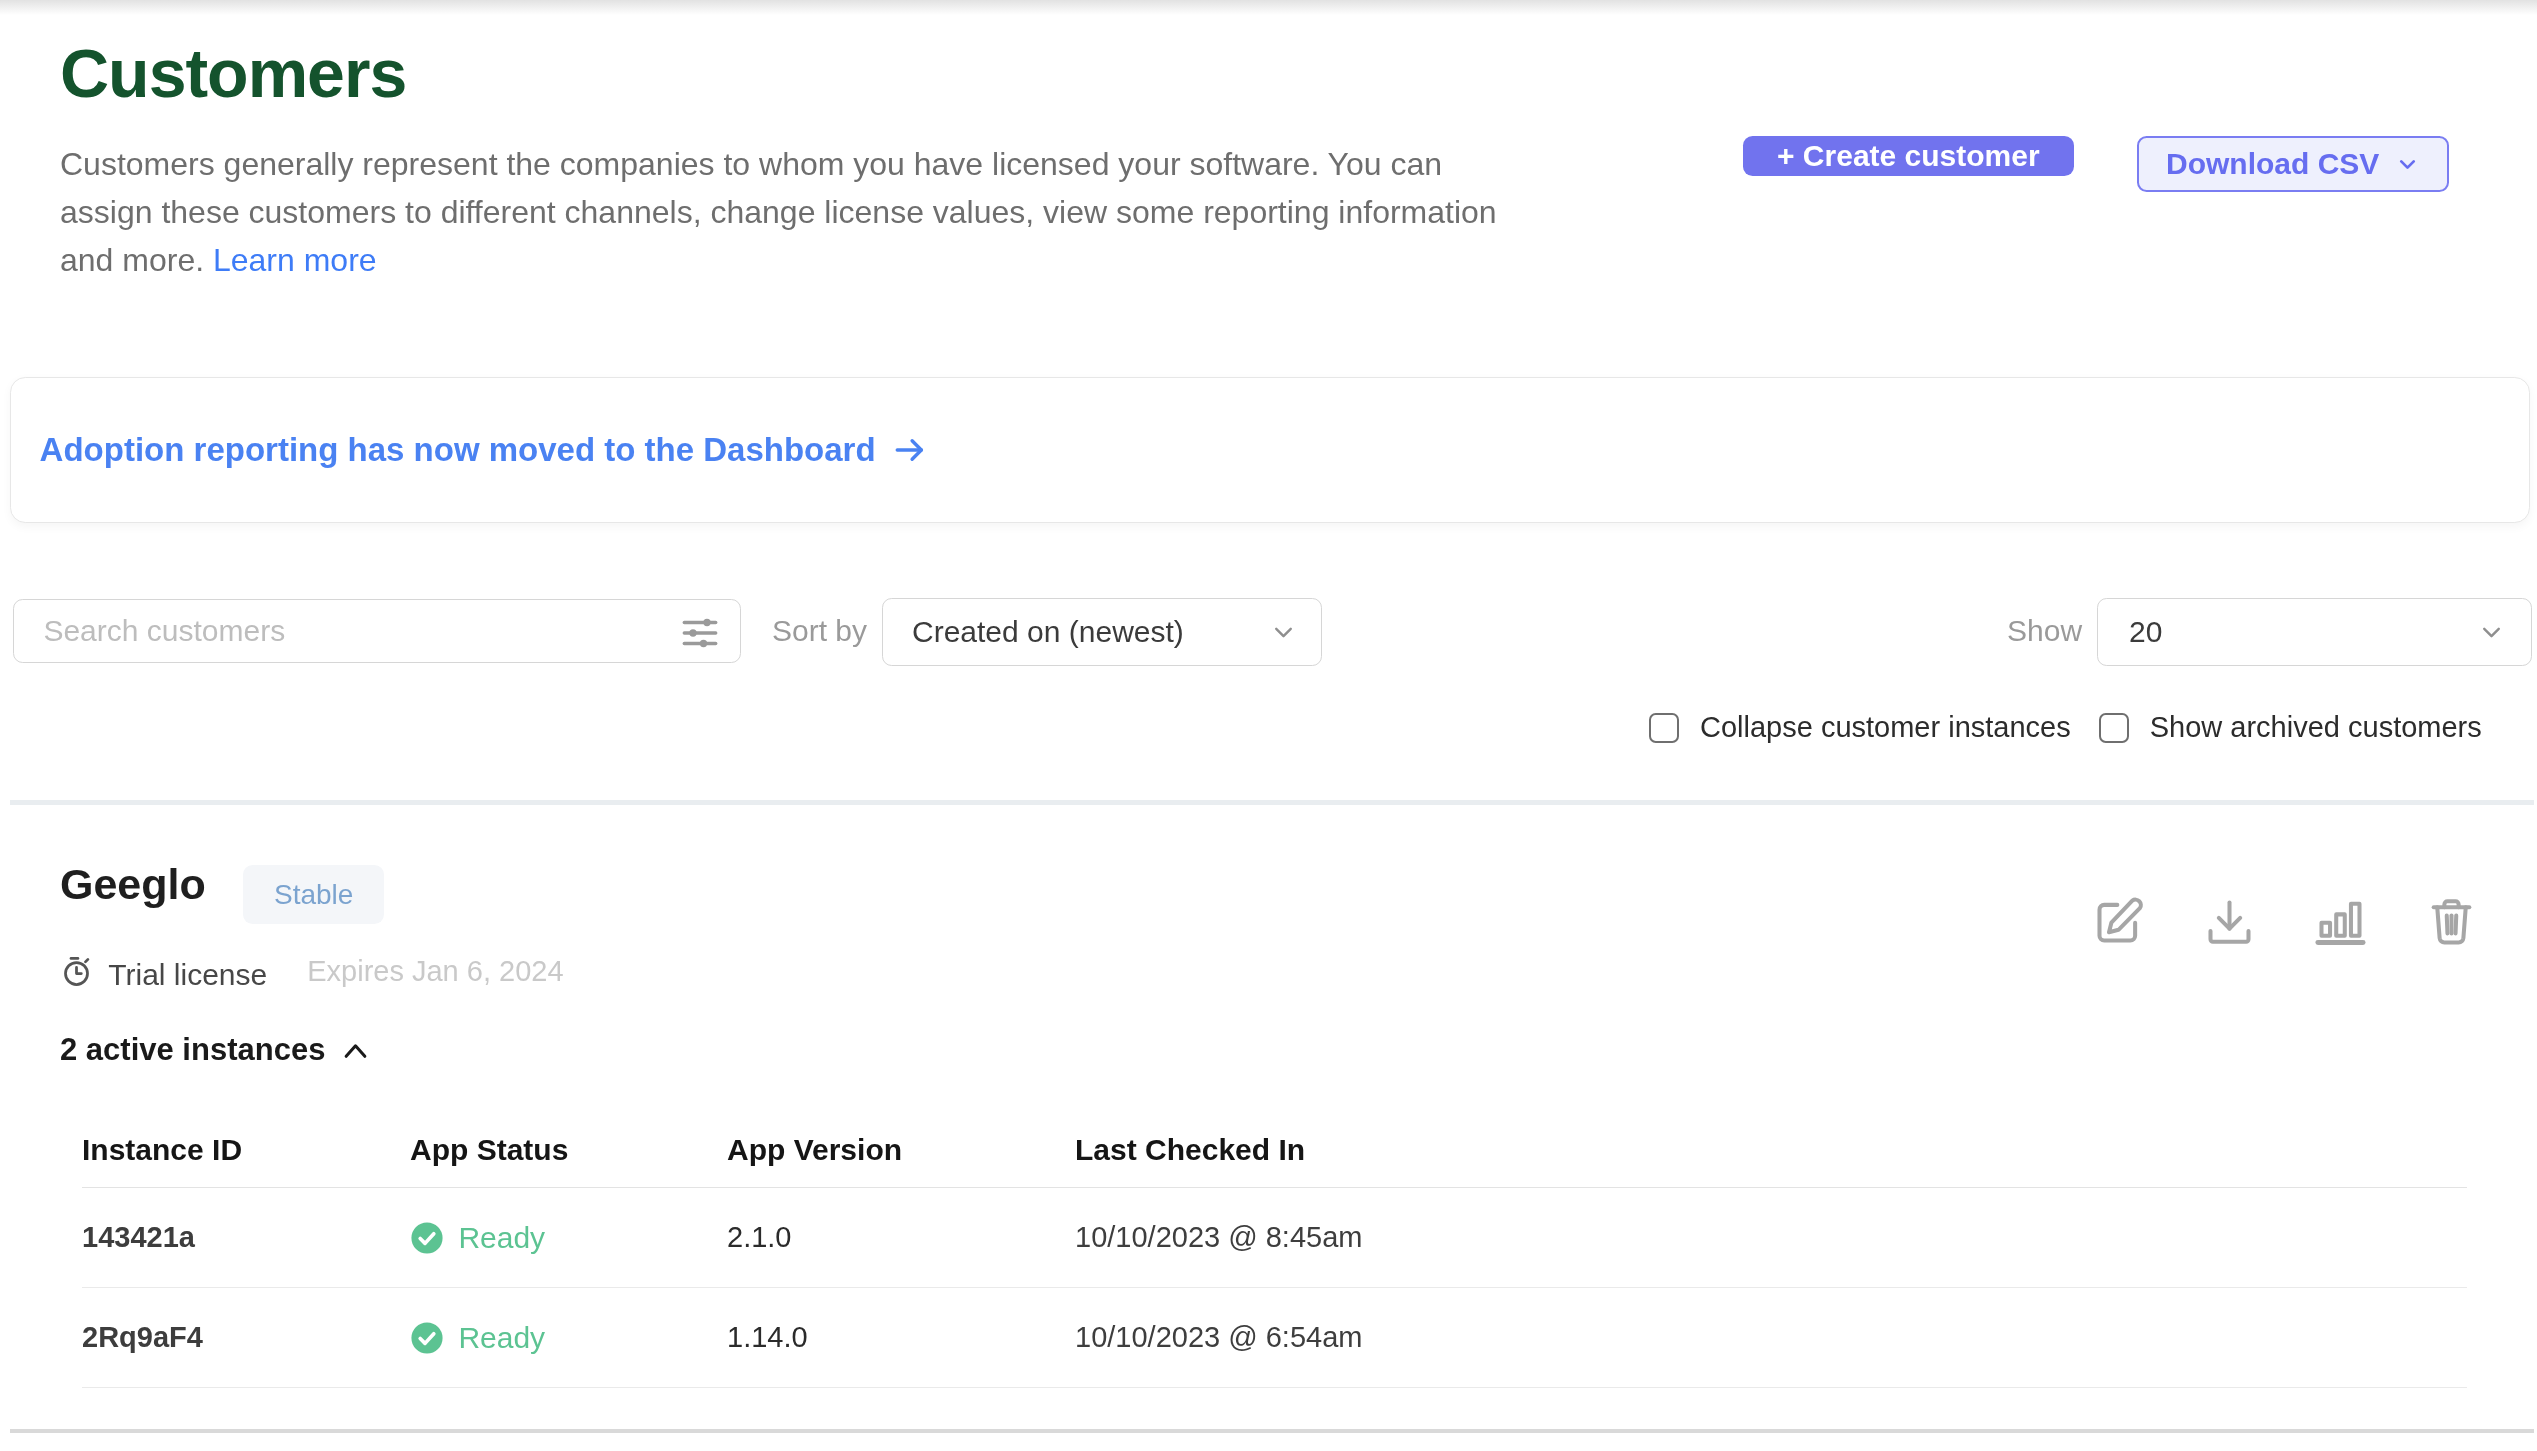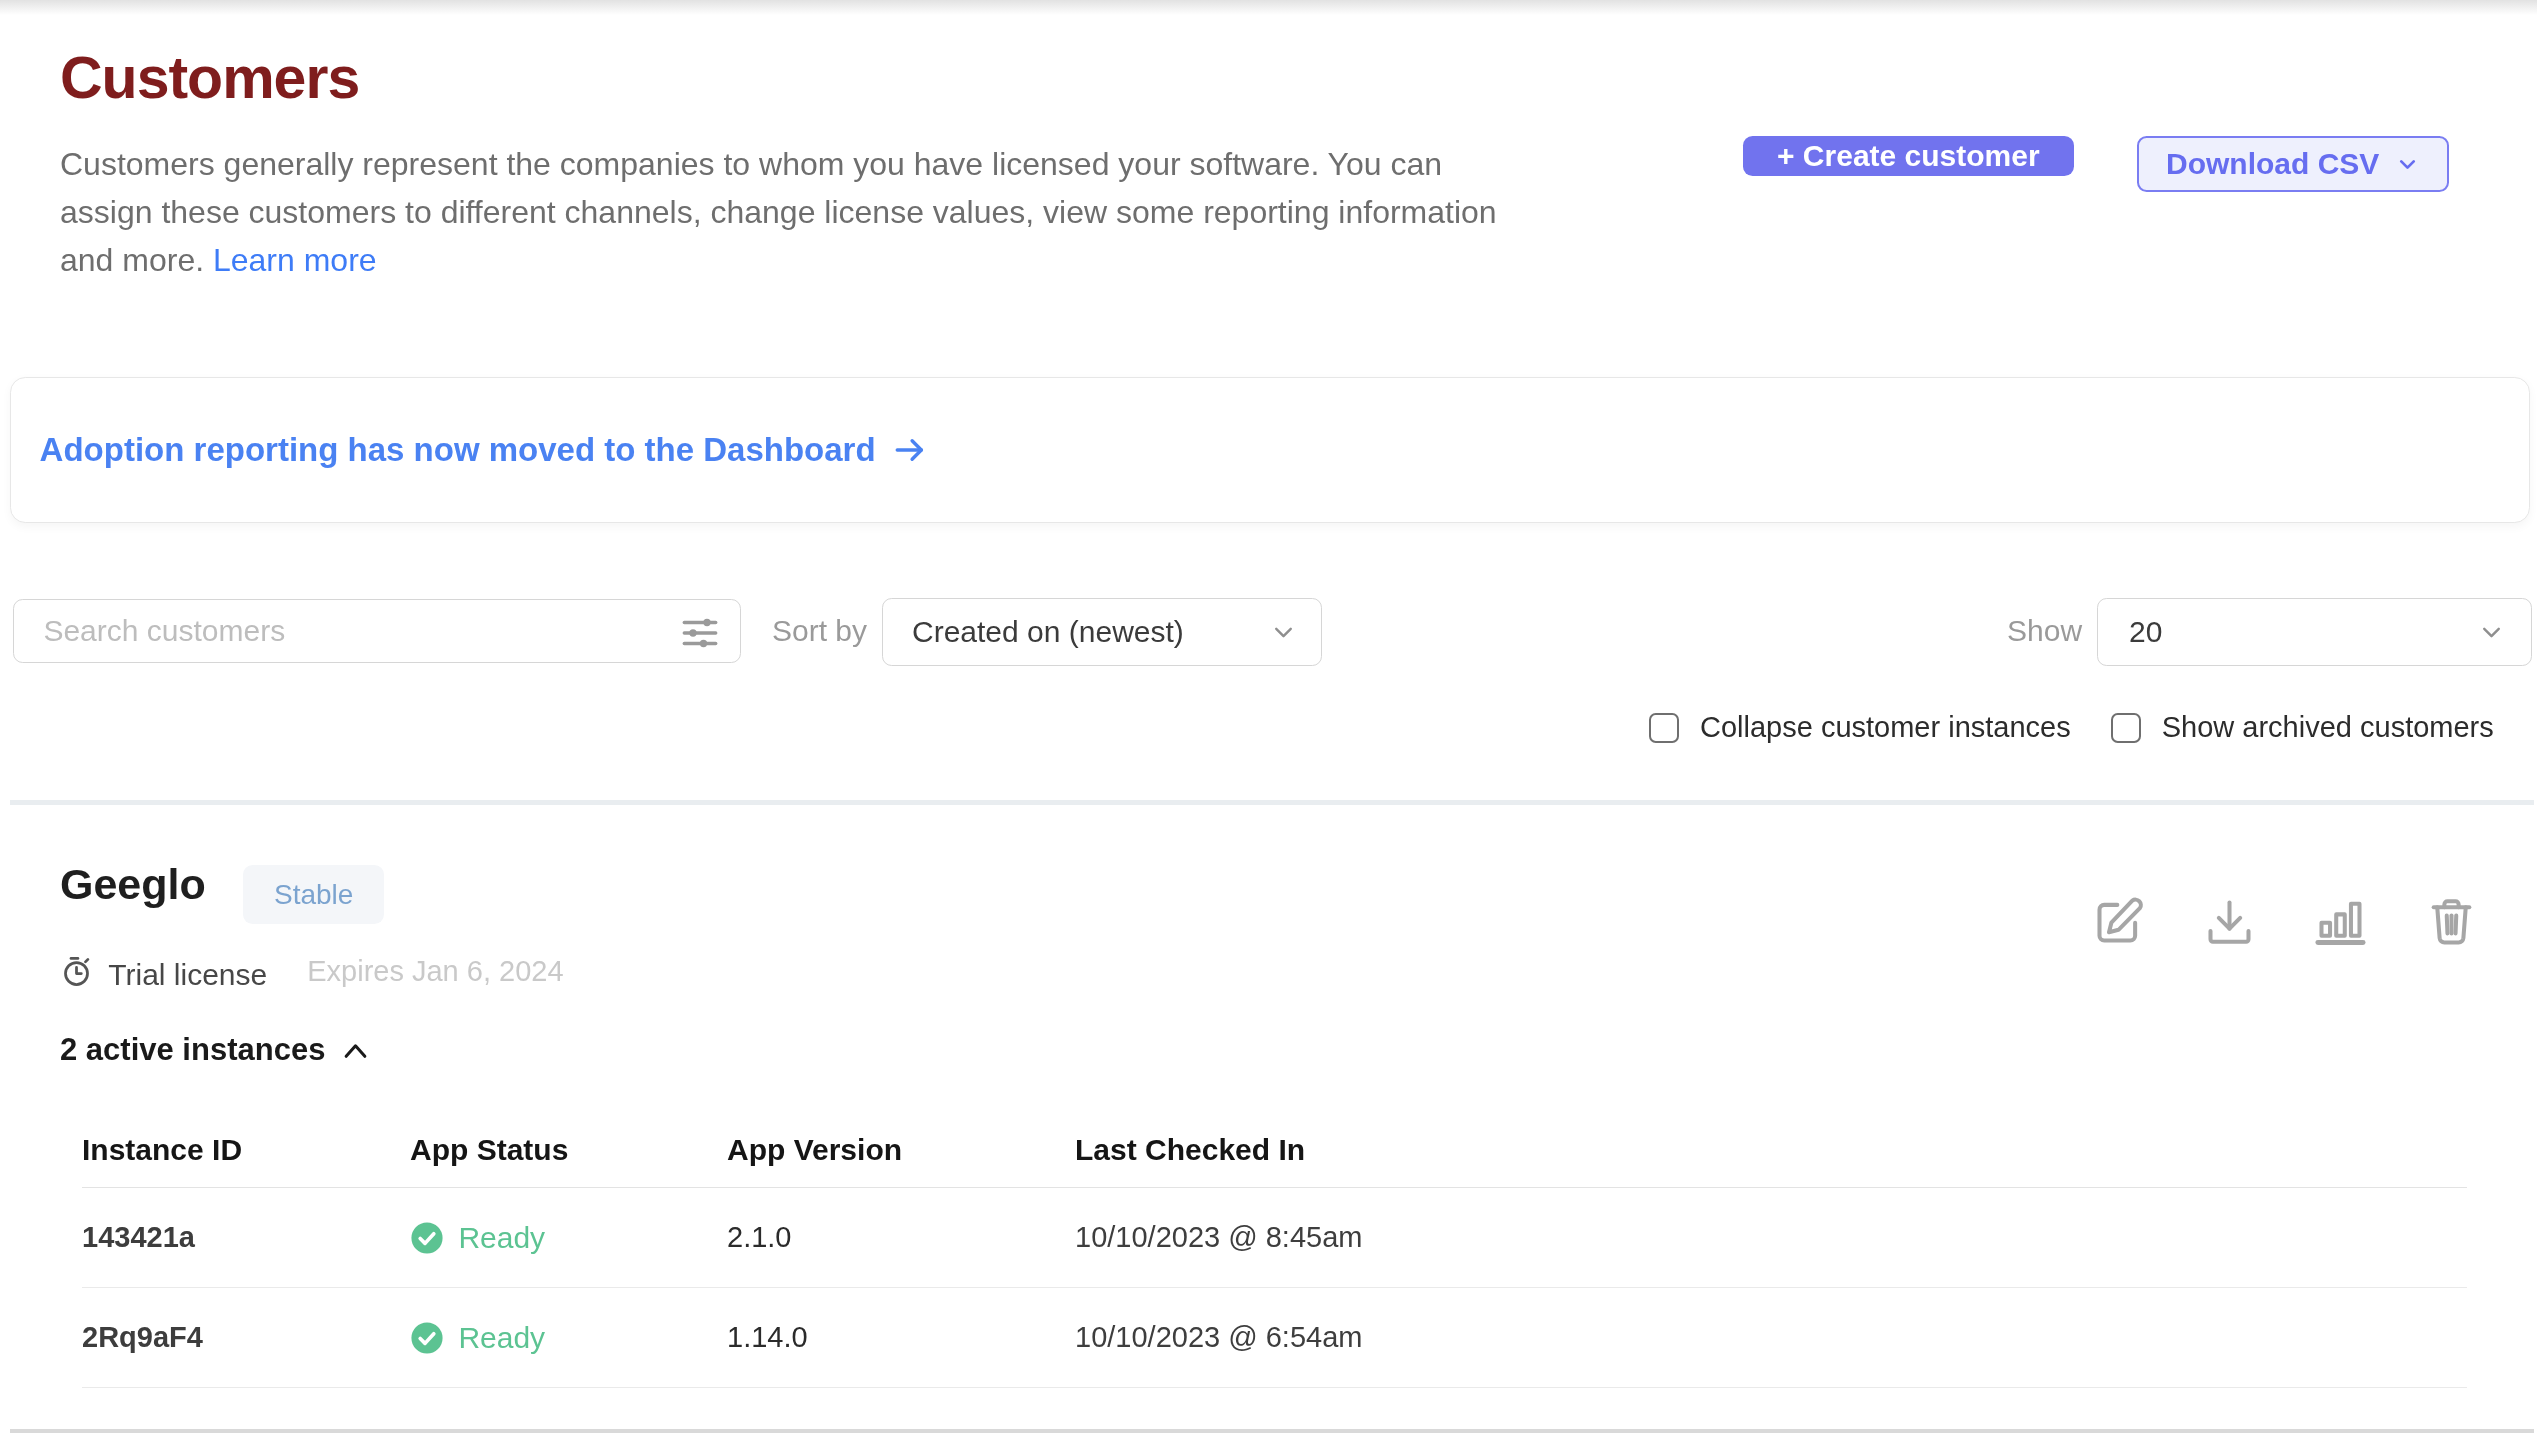--- a/index.html
+++ b/index.html
@@ -7,22 +7,22 @@
   .canvas {
     position:relative; width:2538px; height:1452px; background:#fff;
     font-family:"Liberation Sans", sans-serif; overflow:hidden; color:#1a1a1a;
   }
   .top-shadow {
     position:absolute; left:0; top:0; width:2538px; height:15.3px;
     background:linear-gradient(to bottom, #e2e2e2, rgba(255,255,255,0));
   }
   
   .page-title {
-    position:absolute; left:60px; top:44px; font-size:59px; font-weight:700;
-    letter-spacing:-1px; color:#7f1d1d;
+    position:absolute; left:60px; top:34px; font-size:68px; font-weight:700;
+    letter-spacing:-1px; color:#14532d;
   }
   .page-desc {
     position:absolute; left:60px; top:140px; font-size:32px; line-height:48px;
     color:#6e6e6e;
   }
   .page-desc .desc-line { white-space:nowrap; }
   .learn-more { color:var(--link_blue,#3e7cf7); text-decoration:none; cursor:pointer; }
   .btn-create {
     position:absolute; left:1743px; top:136px; height:40px; padding:0 34px;
     background:var(--accent_indigo,#7173ee); color:#fff; border:none; border-radius:9.6px;
@@ -63,21 +63,21 @@
   }
   .select-sort { left:882px; top:598px; width:440px; height:68px; padding:0 23px 0 29px; }
   .select-show { left:2097px; top:598px; width:435px; height:68px; padding:0 25px 0 31px; }
   .select-value { font-size:30px; color:#3b3b3b; }
   .chevron { width:29px; height:29px; color:#8f8f8f; flex:none; }
   .show-label {
     position:absolute; left:2007px; top:599px; height:64px; display:flex; align-items:center;
     font-size:30px; color:#9a9a9a;
   }
   .checkbox-row {
-    position:absolute; left:1649px; top:711px; display:flex; align-items:center; gap:40px;
+    position:absolute; left:1649px; top:711px; display:flex; align-items:center; gap:28px;
   }
   .checkbox-group { display:flex; align-items:center; gap:21px; cursor:pointer; }
   .checkbox {
     width:30px; height:30px; border:2.4px solid #6f6f6f; border-radius:6.7px; background:#fff;
   }
   .checkbox-label { font-size:29px; color:#2c2c2c; white-space:nowrap; }
   .section-divider {
     position:absolute; left:9.6px; top:800px; width:2524px; height:4.8px; background:#e9edf0;
   }
   

